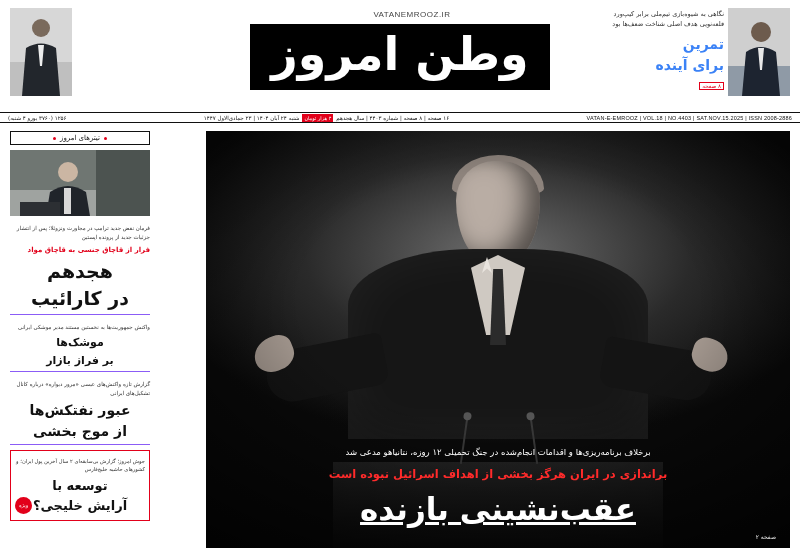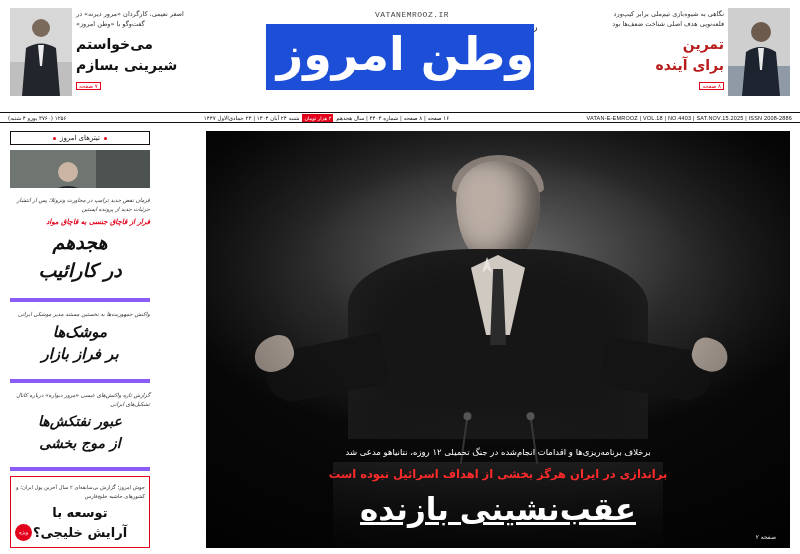--- a/index.html
+++ b/index.html
@@ -24,33 +24,34 @@
     border-bottom: 1px solid #ffffff;
   }
   .site-url {
     position: absolute;
     top: 10px;
     left: 0; right: 0;
     text-align: center;
     font-size: 8px;
     letter-spacing: 0.5px;
     color: #444;
-    font-family: Liberation Mono, monospace;
+    font-family: Liberation Sans, sans-serif;
     margin-left: 24px;
   }
   .masthead-logo {
     position: absolute;
     top: 24px;
     left: 50%;
     transform: translateX(-50%);
-    width: 268px;
+    width: 300px;
     height: 66px;
-    background: #1d4ed8;
+    background: #000000;
     display: flex;
     align-items: center;
+    justify-content: center;
   }
   .masthead-logo-text {
     color: #ffffff;
     font-size: 46px;
     font-weight: bold;
     line-height: 1;
     letter-spacing: -1px;
     font-family: "DejaVu Sans", sans-serif;
     direction: rtl;
     padding-bottom: 6px;
@@ -100,21 +101,21 @@
     color: #333;
     line-height: 1.5;
     margin-bottom: 4px;
   }
   .teaser-head {
     font-size: 14px;
     font-weight: bold;
     color: #111;
     line-height: 1.5;
   }
-  .teaser-head.red { color: #b91c1c; }
+  .teaser-head.red { color: #3b82f6; }
   .teaser-page {
     font-size: 5.5px;
     color: #e2001a;
     margin-top: 6px;
   }
   .teaser-page-box {
     display: inline-block;
     border: 0.5px solid #e2001a;
     padding: 0 2px;
   }
@@ -178,21 +179,21 @@
     vertical-align: middle;
     margin: 0 2px;
   }
   .rail-photo {
     width: 100%;
     height: 66px;
     background: #b9b9b9;
     position: relative;
     overflow: hidden;
   }
-  .rail-item { border-bottom: 4px solid #8b5cf6; padding-bottom: 12px; font-style: italic; }
+  .rail-item { border-bottom: 1px solid #8b5cf6; padding-bottom: 0; }
   .rail-kicker {
     font-size: 5.5px;
     color: #333;
     line-height: 1.65;
     text-align: right;
     margin-top: 3px;
   }
   .rail-red {
     font-size: 7px;
     color: #e2001a;
@@ -202,21 +203,21 @@
     line-height: 1.5;
   }
   .rail-big {
     font-size: 19px;
     font-weight: bold;
     color: #111;
     text-align: center;
     line-height: 1.25;
     margin: 4px 0 3px;
   }
-  .rail-big.two { font-size: 15px; }
+  .rail-big.two { font-size: 11px; }
   .rail-big.three { font-size: 14px; }
   .rail-box {
     border: 1px solid #e2001a;
     padding: 3px 4px;
     position: relative;
   }
   .rail-box .rail-kicker { font-size: 5.2px; }
   .rail-box .rail-big { font-size: 13px; color: #111; }
   .badge-circle {
     position: absolute;
@@ -444,28 +445,20 @@
 
     <div class="teaser left">
       <div class="teaser-photo">
         <svg width="62" height="88" viewBox="0 0 62 88">
           <rect width="62" height="88" fill="#bfbfbf"></rect>
           <rect x="0" y="0" width="62" height="54" fill="#d7d7d7"></rect>
           <circle cx="31" cy="20" r="9" fill="#7a6a5c"></circle>
           <path d="M16 40 Q31 31 46 40 L50 88 L12 88 Z" fill="#22262c"></path>
           <path d="M28 37 L34 37 L32 58 L30 58 Z" fill="#ededed"></path>
         </svg>
-      </div>
-      <div class="teaser-text">
-        <div class="teaser-kicker">اصغر نعیمی، کارگردان «مرور دیرنه» در گفت‌وگو با «وطن امروز»</div>
-        <div class="teaser-head">می‌خواستم</div>
-        <div class="teaser-head">شیرینی بسازم</div>
-        <div class="teaser-page">
-          <span class="teaser-page-box">۷ صفحه</span>
-        </div>
       </div>
     </div>
   </div>
 
   <div class="infobar">
     <div class="left-meta">VATAN-E-EMROOZ | VOL.18 | NO.4403 | SAT.NOV.15.2025 | ISSN 2008-2886</div>
     <div class="center-meta">
       <span>۱۶ صفحه | ۸ صفحه | شماره ۴۴۰۳ | سال هجدهم</span>
       <span class="chip">۴ هزار تومان</span>
       <span>شنبه ۲۴ آبان ۱۴۰۴ | ۲۳ جمادی‌الاول ۱۴۴۷</span>

